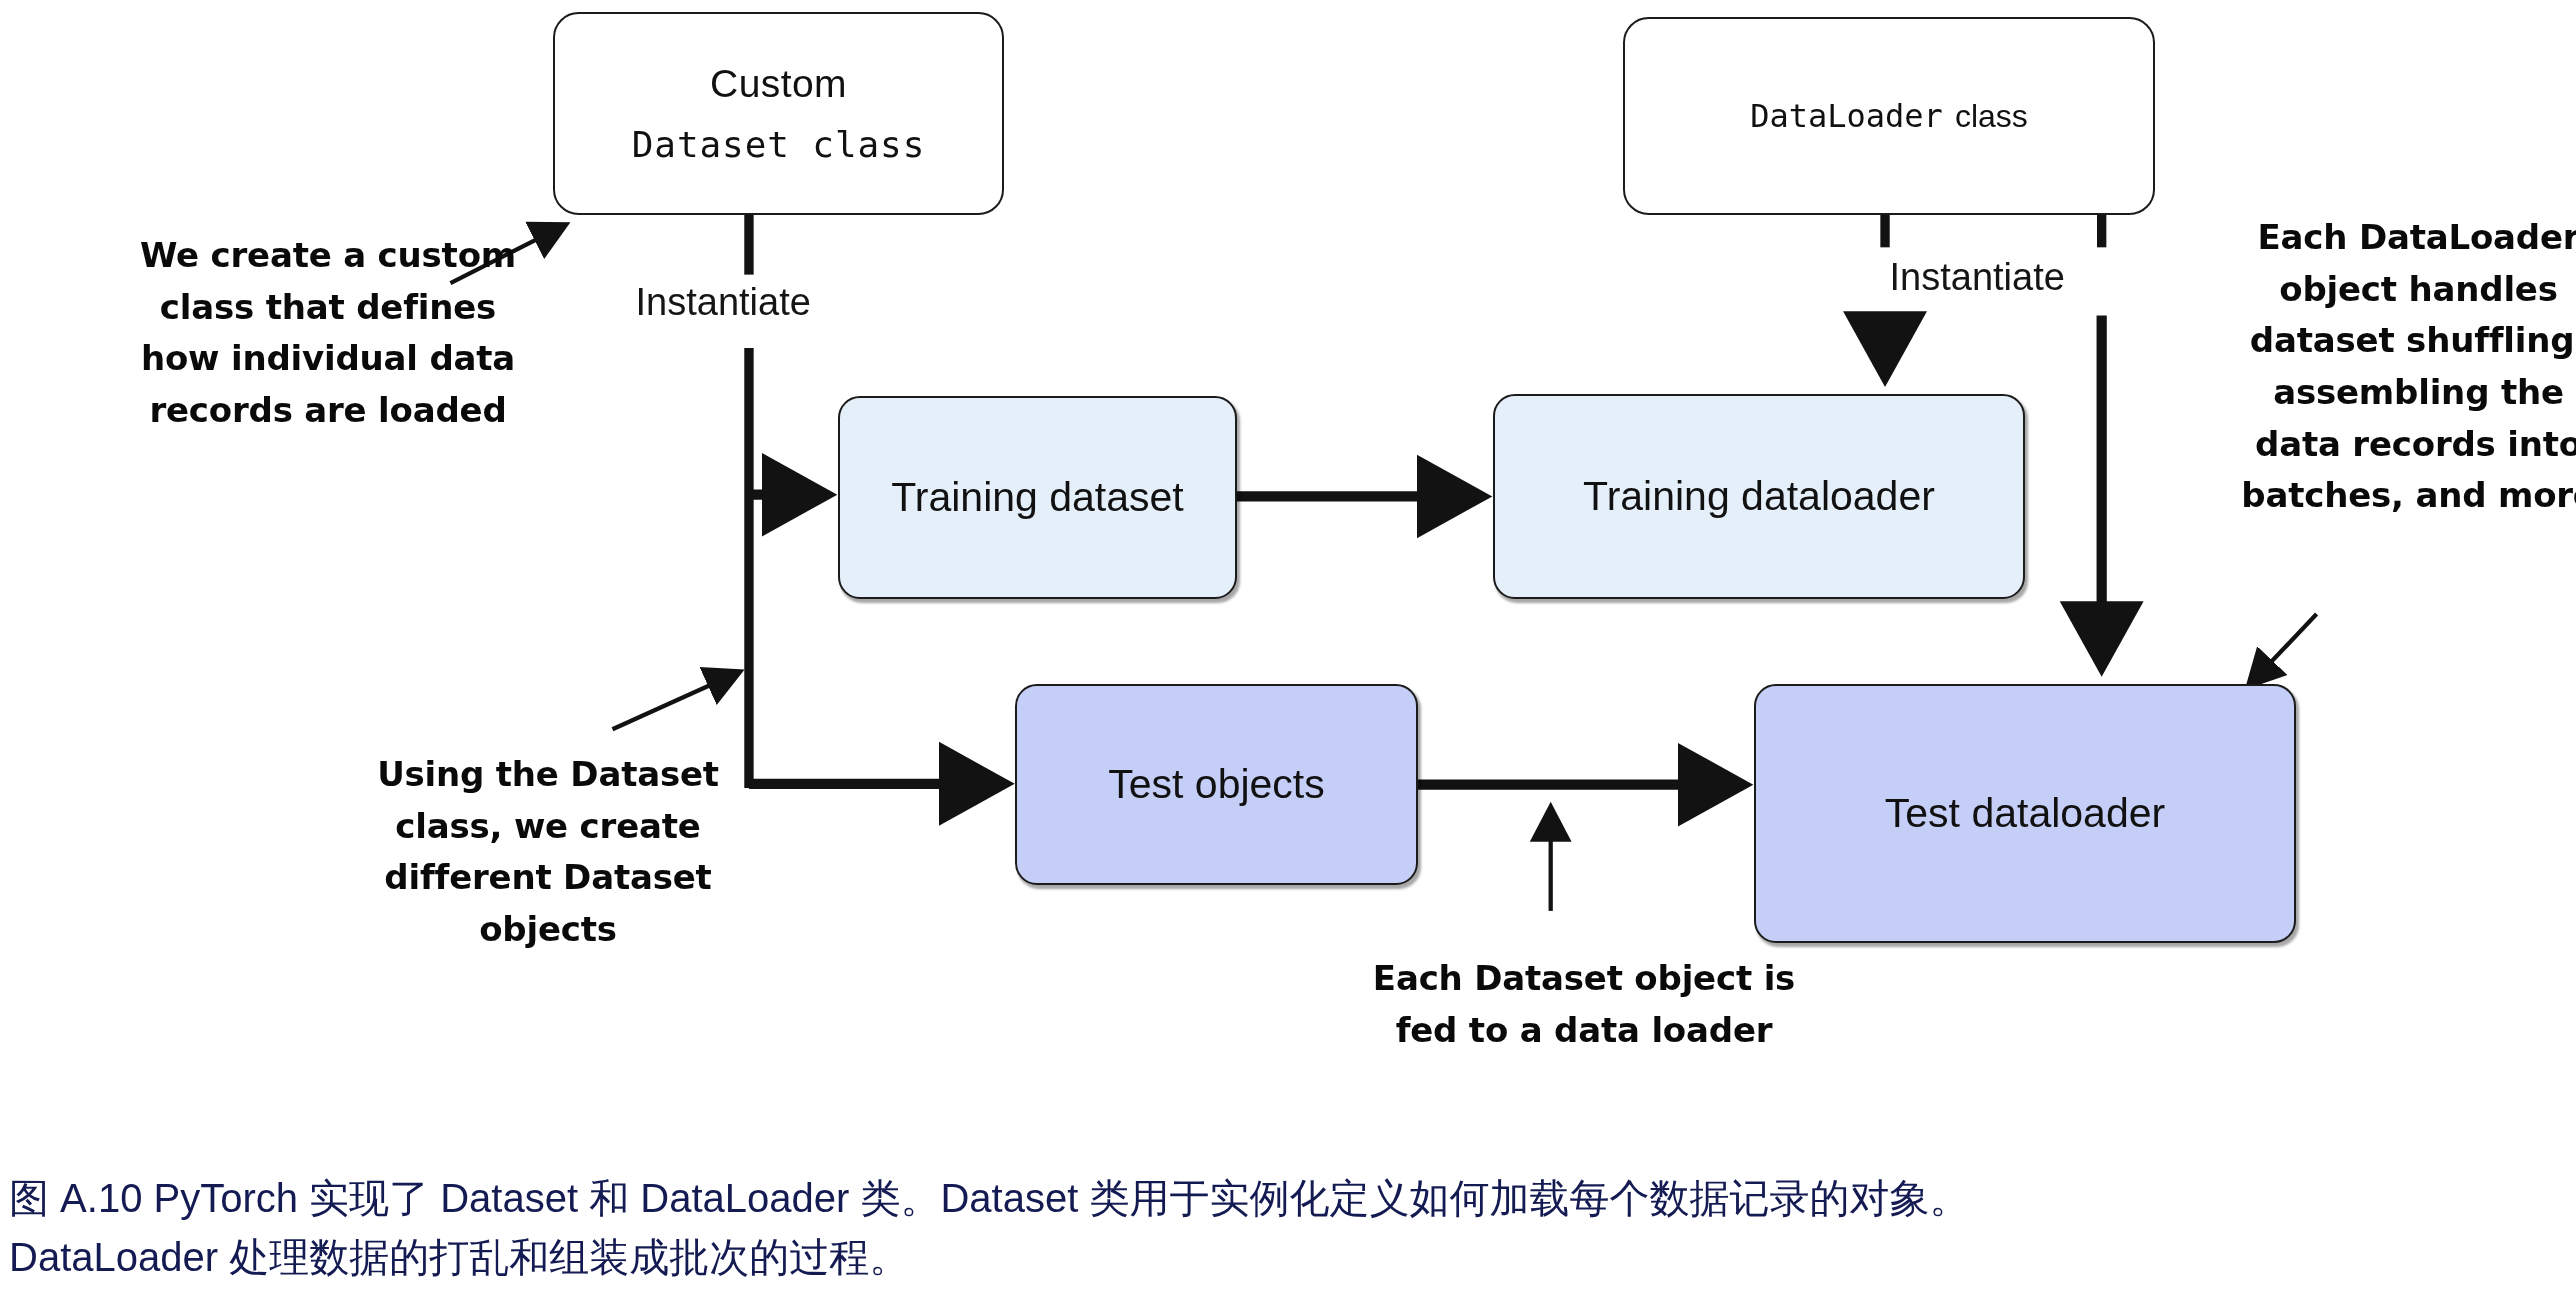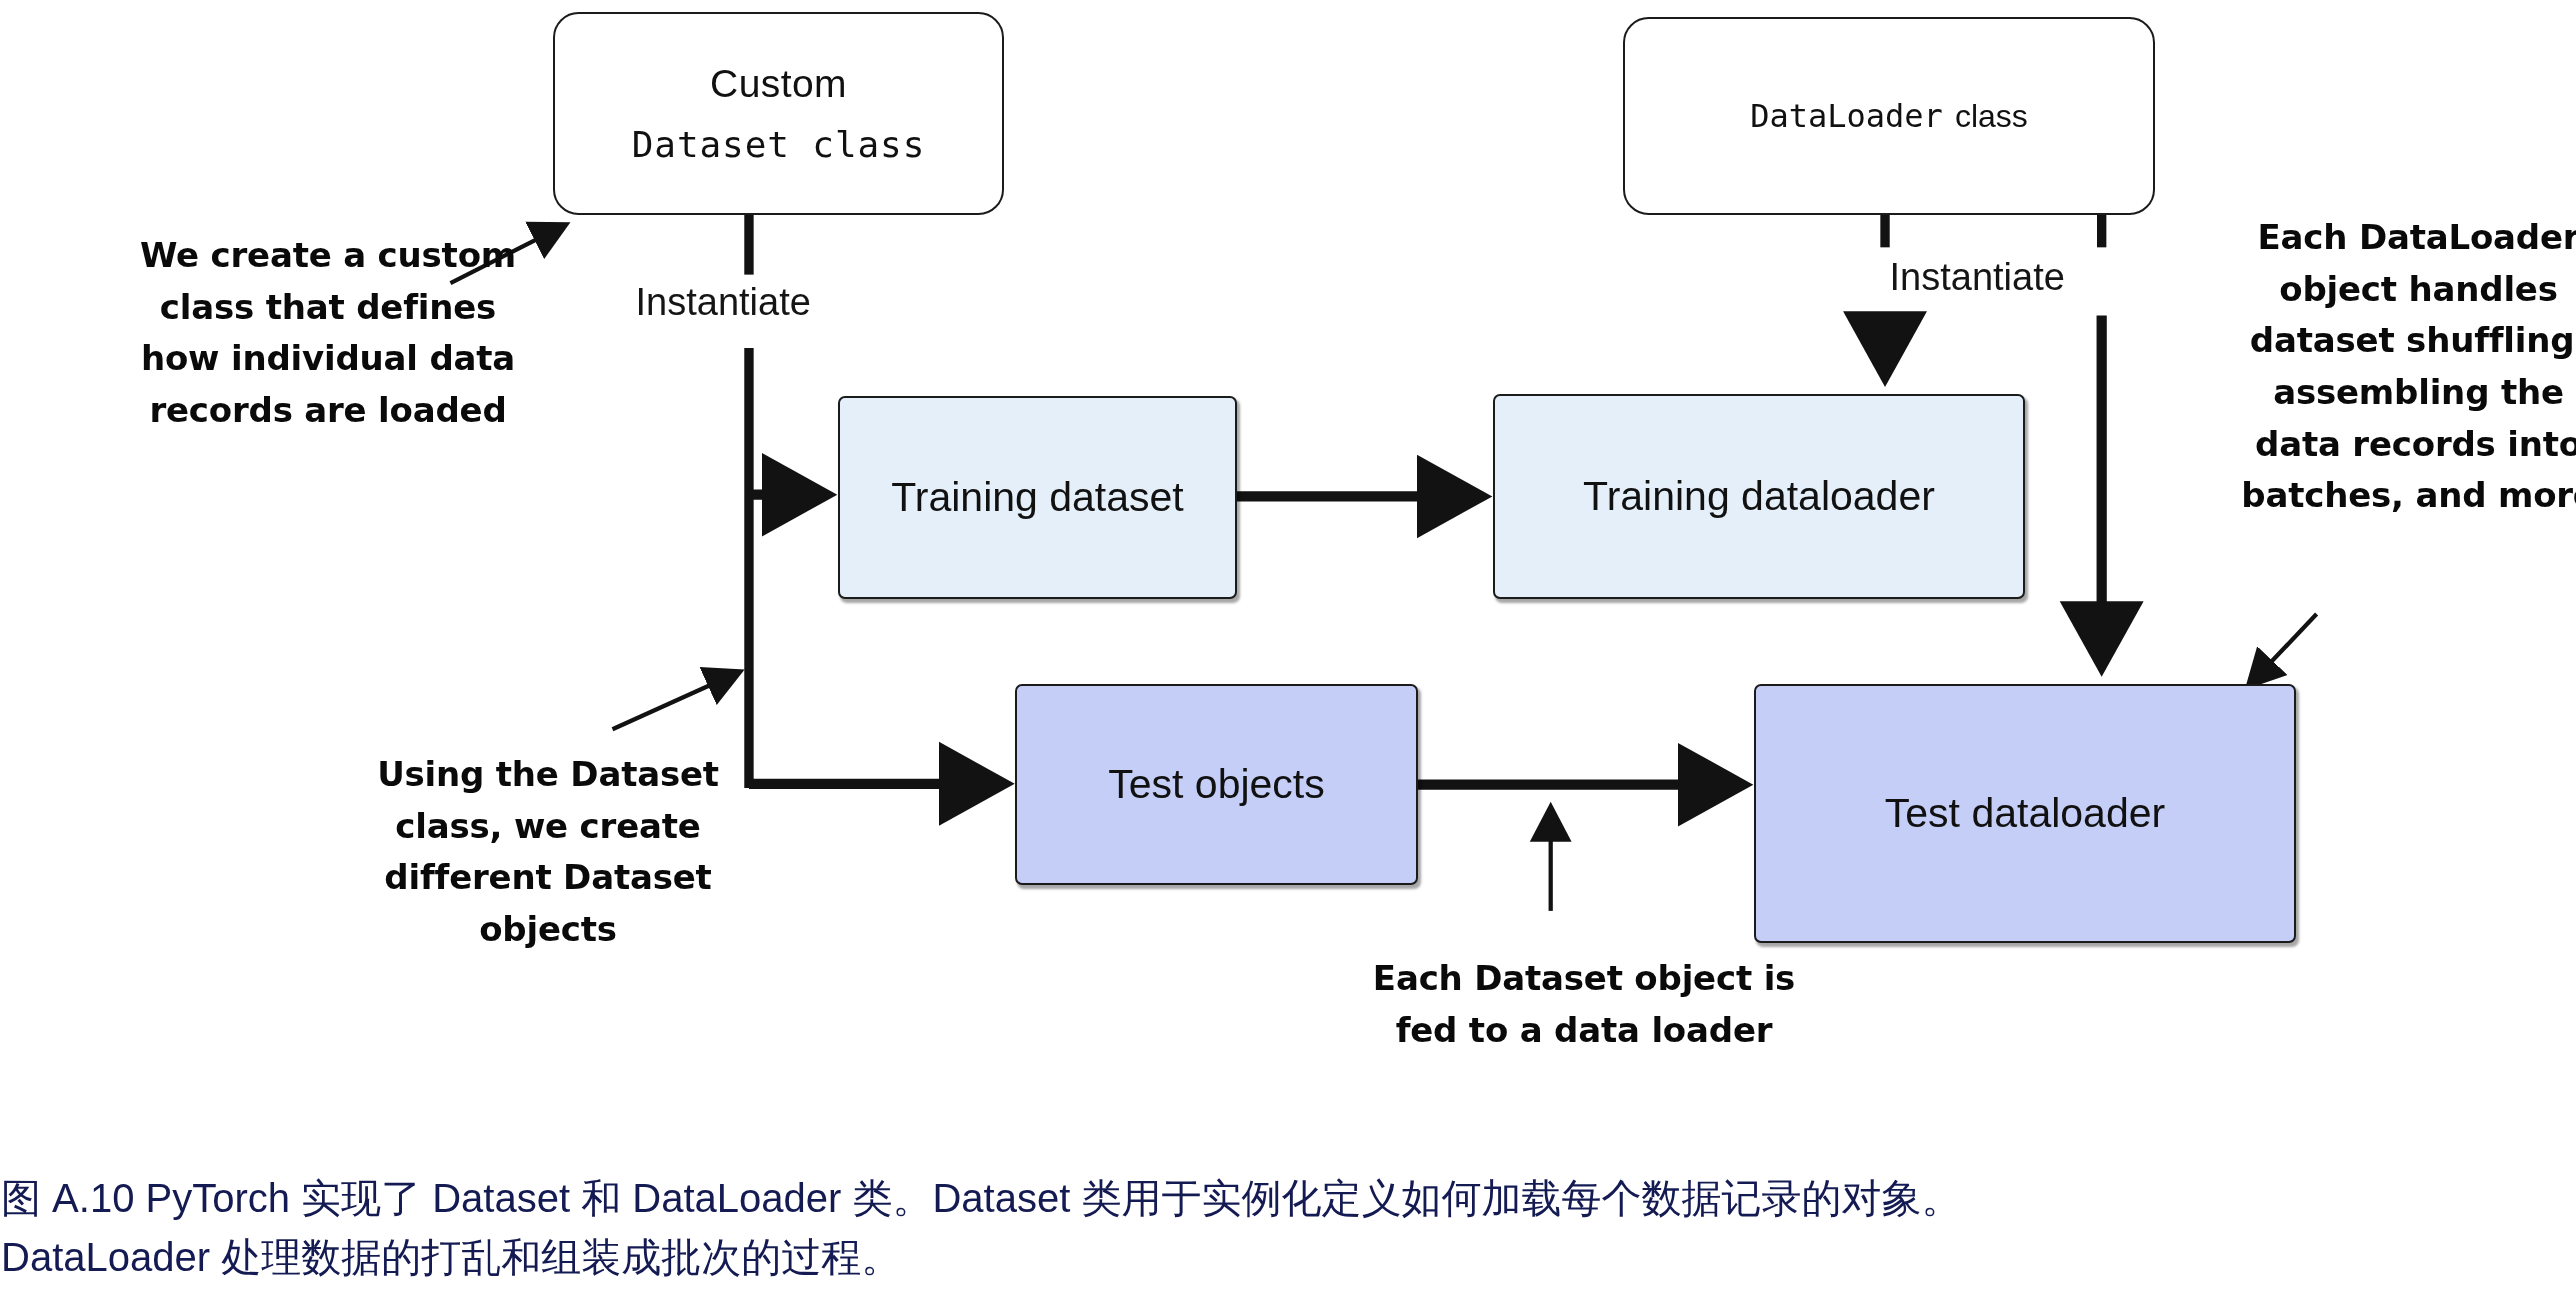--- a/index.html
+++ b/index.html
@@ -3,21 +3,21 @@
 <meta charset="utf-8">
 <style>
   html,body{margin:0;padding:0;background:#ffffff;}
   body{width:2576px;height:1293px;position:relative;overflow:hidden;
        font-family:"Liberation Sans","DejaVu Sans",sans-serif;}
   #stage{position:absolute;left:0;top:0;width:2576px;height:1293px;}
   svg#wires{position:absolute;left:0;top:0;width:2576px;height:1293px;pointer-events:none;}
 
   .node{position:absolute;box-sizing:border-box;display:flex;align-items:center;
         justify-content:center;text-align:center;border:2.6px solid #1b1b1b;
-        border-radius:7px;line-height:1.28;color:#111111;}
+        border-radius:22px;line-height:1.28;color:#111111;}
   .node.white{background:#ffffff;}
   .node.lightblue{background:#e4effa;box-shadow:2.6px 3.4px 2.6px rgba(0,0,0,.35);}
   .node.midblue{background:#c4cef6;box-shadow:2.6px 3.4px 2.6px rgba(0,0,0,.35);}
 
   .mono{font-family:"DejaVu Sans Mono","Liberation Mono",monospace;}
   .sans{font-family:"Liberation Sans","DejaVu Sans",sans-serif;}
 
   
   #node-custom-dataset{left:553px;top:12px;width:451px;height:203px;
       border-radius:25.6px;font-size:39px;}
@@ -41,21 +41,21 @@
   
   .annot{position:absolute;color:#0a0a0a;font-weight:bold;font-size:34px;
          line-height:1.52;text-align:center;letter-spacing:-0.2px;
          font-family:"DejaVu Sans","Liberation Sans",sans-serif;margin-left:32px;}
   #annot-we-create{left:102px;top:230px;width:388px;}
   #annot-using-dataset{left:324px;top:749px;width:384px;}
   #annot-each-dataloader{left:2205px;top:212px;width:363px;}
   #annot-each-dataset-obj{left:1326px;top:953px;width:452px;}
 
   
-  #caption{position:absolute;left:1px;top:1169px;width:2550px;
+  #caption{position:absolute;left:9px;top:1169px;width:2550px;
            color:#141a52;font-size:40px;line-height:1.48;
            font-family:"Liberation Sans","DejaVu Sans",sans-serif;}
   #caption span{display:block;}
 </style>
 </head>
 <body>
 
 <div id="stage">
 
   <svg id="wires" viewBox="0 0 3020 1516">

